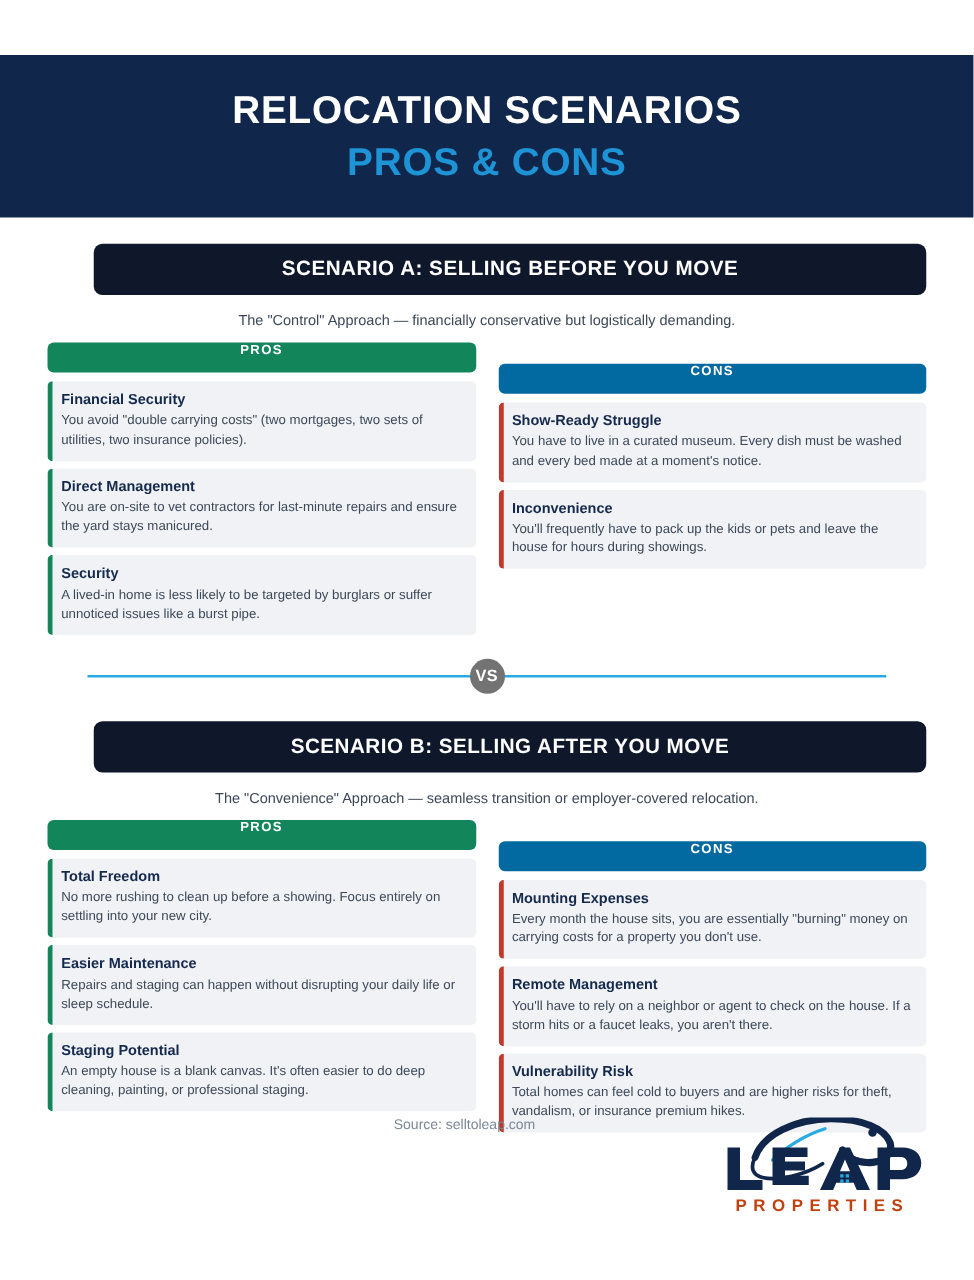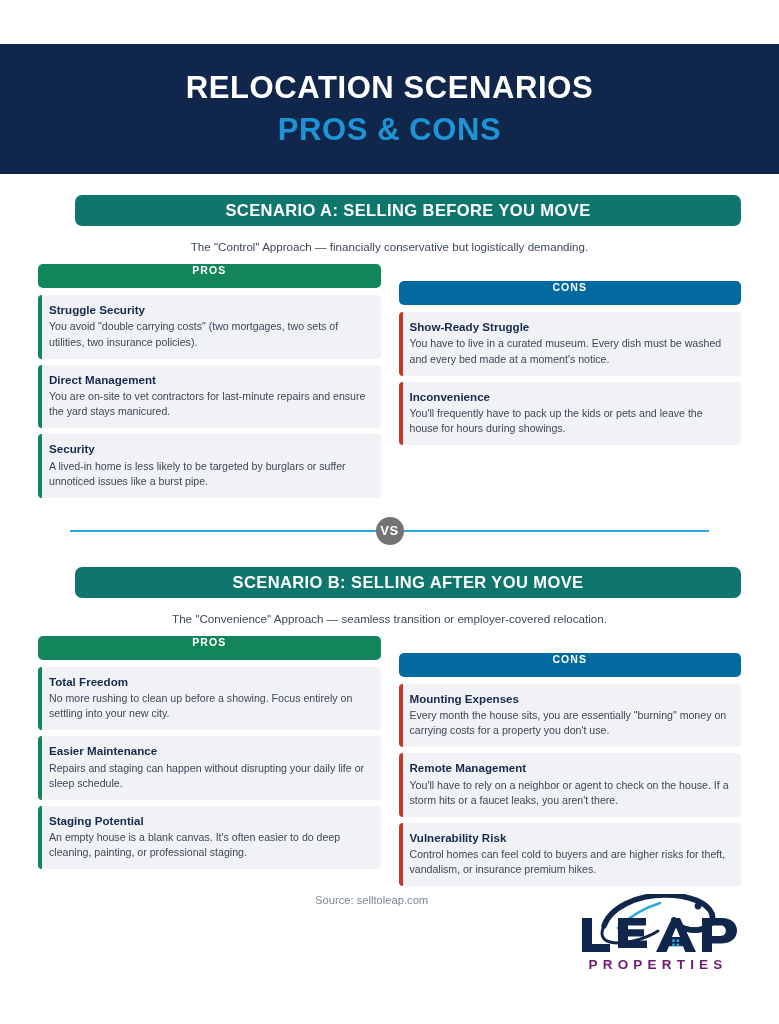--- a/index.html
+++ b/index.html
@@ -51,23 +51,23 @@
 
   
   .content {
     padding: 0 38px;
   }
 
   
   .scenario { margin-top: 21px; }
 
   .scenario-bar {
-    background: #0f766e;
+    background: #0f172a;
     border-radius: 7px;
-    height: 31px;
+    height: 41px;
     display: flex;
     align-items: center;
     justify-content: center;
     margin-left: 37px;
   }
   .scenario-bar-label {
     color: #ffffff;
     font-size: 16.5px;
     font-weight: bold;
     letter-spacing: 0.4px;
@@ -188,21 +188,21 @@
   }
   .logo {
     display: flex;
     flex-direction: column;
     align-items: center;
     width: 175px;
     margin-right: 6px;
   }
   .logo-mark { width: 172px; height: 62px; display:block; }
   .logo-word {
-    color: #701a75;
+    color: #c2410c;
     font-size: 13.5px;
     font-weight: bold;
     letter-spacing: 5.2px;
     margin-top: 1px;
     padding-left: 5px;
   }
 </style>
 </head>
 <body>
 
@@ -220,21 +220,21 @@
         <div class="scenario-bar-label">SCENARIO A: SELLING BEFORE YOU MOVE</div>
       </div>
       <div class="scenario-desc">The "Control" Approach — financially conservative but logistically demanding.</div>
 
       <div class="columns">
         <div class="column pros-col">
           <div class="col-head pros">
             <span class="col-head-label">PROS</span>
           </div>
           <div class="card">
-            <div class="card-title">Struggle Security</div>
+            <div class="card-title">Financial Security</div>
             <div class="card-text">You avoid "double carrying costs" (two mortgages, two sets of utilities, two insurance policies).</div>
           </div>
           <div class="card">
             <div class="card-title">Direct Management</div>
             <div class="card-text">You are on-site to vet contractors for last-minute repairs and ensure the yard stays manicured.</div>
           </div>
           <div class="card">
             <div class="card-title">Security</div>
             <div class="card-text">A lived-in home is less likely to be targeted by burglars or suffer unnoticed issues like a burst pipe.</div>
           </div>
@@ -293,21 +293,21 @@
           <div class="card">
             <div class="card-title">Mounting Expenses</div>
             <div class="card-text">Every month the house sits, you are essentially "burning" money on carrying costs for a property you don't use.</div>
           </div>
           <div class="card">
             <div class="card-title">Remote Management</div>
             <div class="card-text">You'll have to rely on a neighbor or agent to check on the house. If a storm hits or a faucet leaks, you aren't there.</div>
           </div>
           <div class="card">
             <div class="card-title">Vulnerability Risk</div>
-            <div class="card-text">Control homes can feel cold to buyers and are higher risks for theft, vandalism, or insurance premium hikes.</div>
+            <div class="card-text">Total homes can feel cold to buyers and are higher risks for theft, vandalism, or insurance premium hikes.</div>
           </div>
         </div>
       </div>
     </div>
 
   </div>
 
   <div class="footer">
     <div class="source-text">Source: selltoleap.com</div>
 

